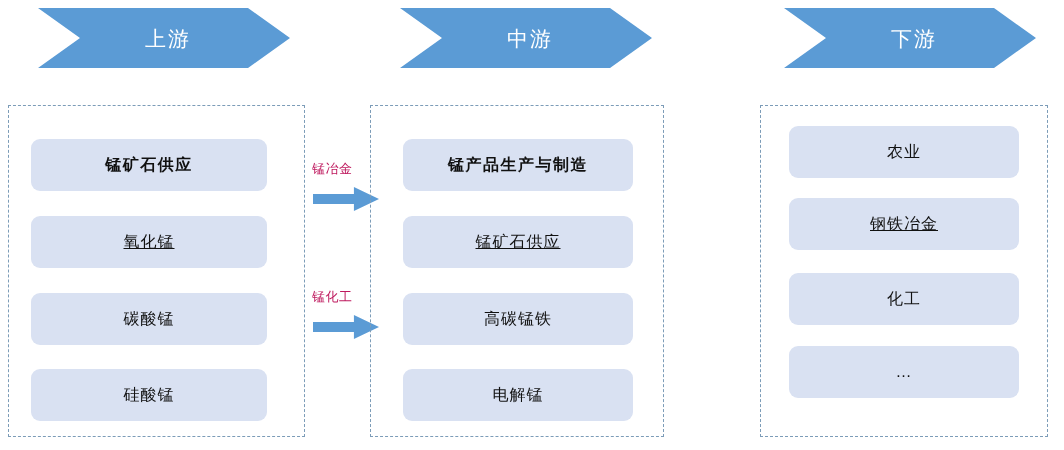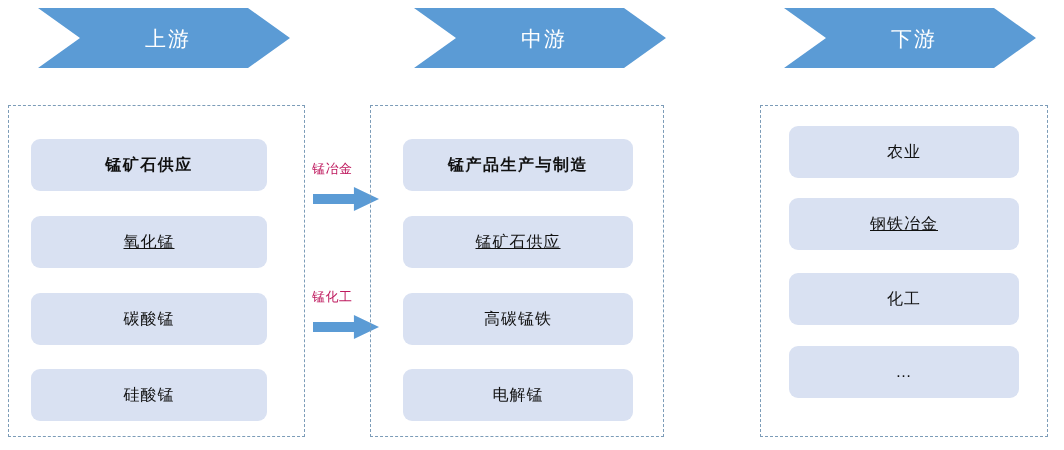--- a/index.html
+++ b/index.html
@@ -34,21 +34,21 @@
     letter-spacing: 2px;
     background: #5B9BD5;
     -webkit-clip-path: polygon(0 0, calc(100% - 42px) 0, 100% 50%, calc(100% - 42px) 100%, 0 100%, 42px 50%);
     clip-path: polygon(0 0, calc(100% - 42px) 0, 100% 50%, calc(100% - 42px) 100%, 0 100%, 42px 50%);
   }
   .banner-label {
     padding-left: 8px;
     line-height: 1;
   }
   #banner-up    { left: 38px;  width: 252px; }
-  #banner-mid   { left: 414px; width: 252px; }
+  #banner-mid   { left: 400px; width: 252px; }
   #banner-down  { left: 784px; width: 252px; align-items: center; }
 
   
   .column {
     position: absolute;
     top: 105px;
     border: 1px dashed #7C9CB8;
     background: transparent;
     box-sizing: border-box;
   }

